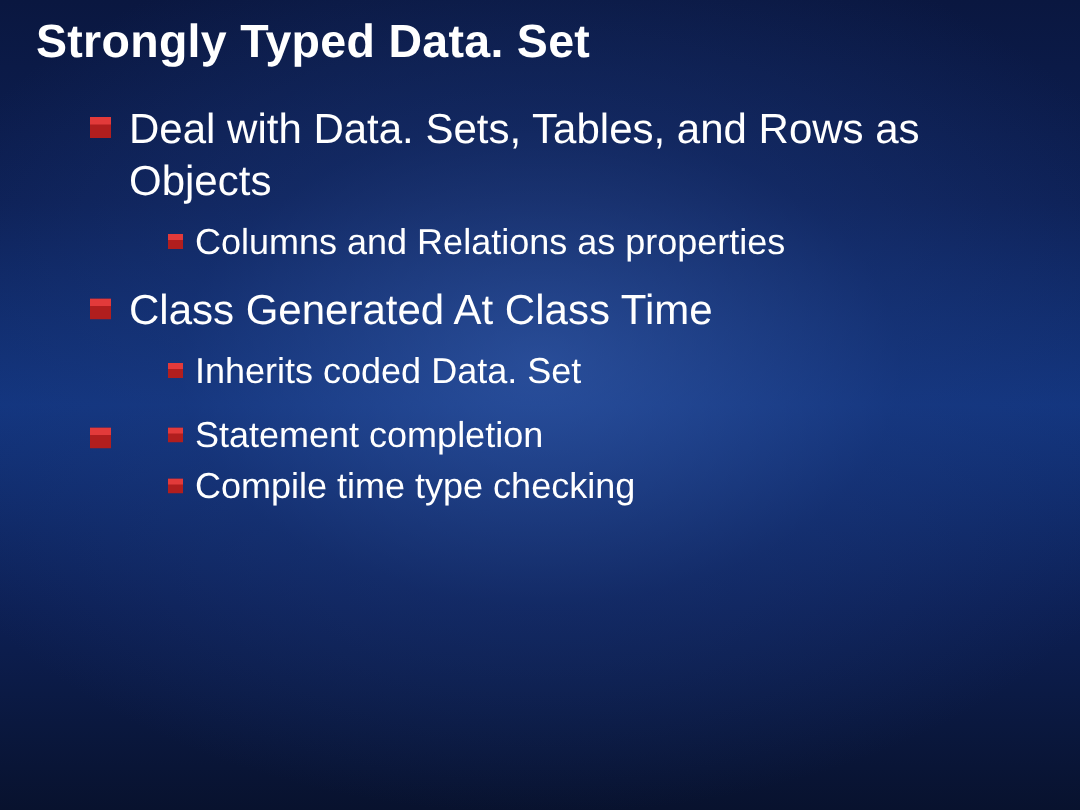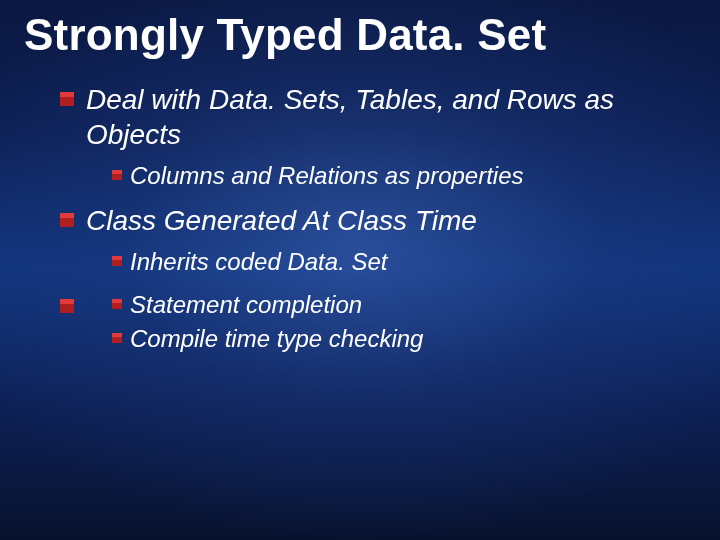--- a/index.html
+++ b/index.html
@@ -18,38 +18,37 @@
         rgba(60,100,180,0.55) 0%,
         rgba(30,60,130,0.35) 40%,
         rgba(10,25,70,0.0) 75%),
       linear-gradient(180deg, #0a1740 0%, #0d2055 25%, #12357f 50%, #0d2055 75%, #08122e 100%);
     box-sizing: border-box;
     padding: 10px 24px 24px 24px;
     color: #fff;
   }
   h1.title {
     margin: 0 0 22px 0;
-    font-size: 44px;
+    font-size: 31px;
     font-weight: bold;
     color: #ffffff;
     letter-spacing: 0.2px;
   }
   ul {
     list-style: none;
     margin: 0;
     padding: 0;
   }
   li {
     position: relative;
     color: #ffffff;
   }
   
   ul.lvl1 {
     padding-left: 36px;
-    font-style: italic;
   }
   ul.lvl1 > li {
     font-size: 28px;
     line-height: 1.25;
     margin-bottom: 12px;
     padding-left: 26px;
   }
   ul.lvl1 > li > .bullet {
     position: absolute;
     left: 0;

